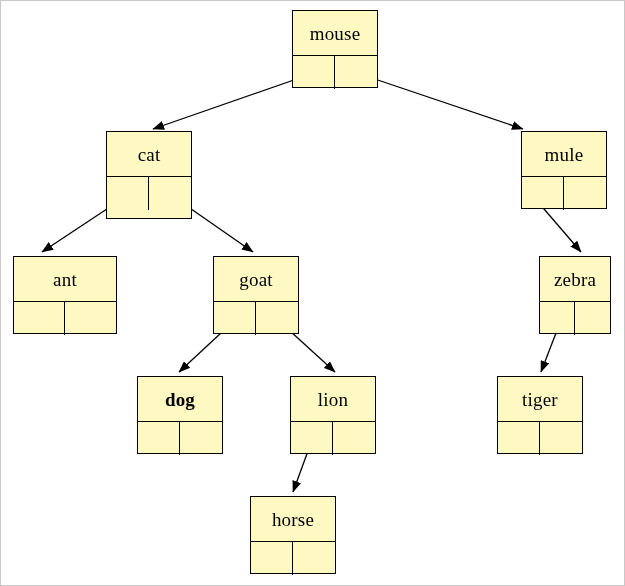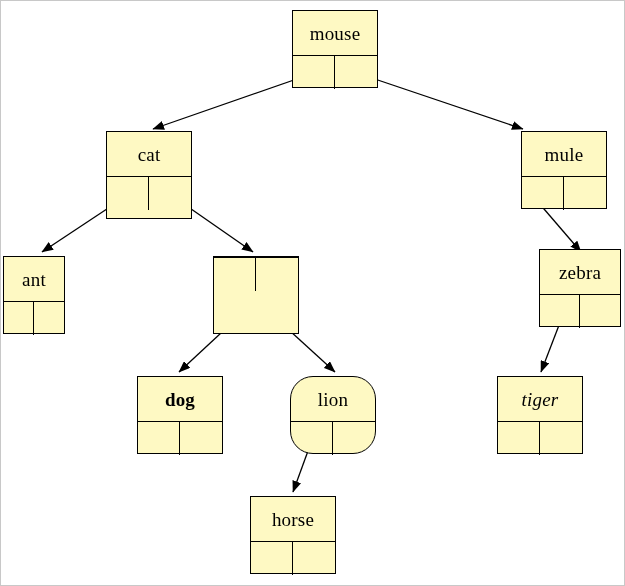--- a/index.html
+++ b/index.html
@@ -96,56 +96,57 @@
           <div class="ptr-cell right-cell"></div>
         </div>
       </div>
       <div class="node" style="left: 477px; top: 130px; width: 86px; height: 78px; margin-left: 43px;">
         <div class="node-label" style="height: 44px;">mule</div>
         <div class="node-ptrs" style="height: 34px;">
           <div class="ptr-cell left-cell"></div>
           <div class="ptr-cell right-cell"></div>
         </div>
       </div>
-      <div class="node" style="left: 2px; top: 255px; width: 62px; height: 78px;">
+      <div class="node" style="left: 12px; top: 255px; width: 104px; height: 78px;">
         <div class="node-label" style="height: 44px;">ant</div>
         <div class="node-ptrs" style="height: 34px;">
           <div class="ptr-cell left-cell"></div>
           <div class="ptr-cell right-cell"></div>
         </div>
       </div>
       <div class="node" style="left: 212px; top: 255px; width: 86px; height: 78px;">
+        <div class="node-label" style="height: 44px;">goat</div>
         <div class="node-ptrs" style="height: 34px;">
           <div class="ptr-cell left-cell"></div>
           <div class="ptr-cell right-cell"></div>
         </div>
       </div>
-      <div class="node" style="left: 538px; top: 248px; width: 82px; height: 78px;">
+      <div class="node" style="left: 538px; top: 255px; width: 72px; height: 78px;">
         <div class="node-label" style="height: 44px;">zebra</div>
         <div class="node-ptrs" style="height: 34px;">
           <div class="ptr-cell left-cell"></div>
           <div class="ptr-cell right-cell"></div>
         </div>
       </div>
       <div class="node" style="left: 136px; top: 375px; width: 86px; height: 78px;">
         <div class="node-label" style="height: 44px; font-weight: bold;">dog</div>
         <div class="node-ptrs" style="height: 34px;">
           <div class="ptr-cell left-cell"></div>
           <div class="ptr-cell right-cell"></div>
         </div>
       </div>
-      <div class="node" style="left: 289px; top: 375px; width: 86px; height: 78px; border-radius: 23px;">
+      <div class="node" style="left: 289px; top: 375px; width: 86px; height: 78px;">
         <div class="node-label" style="height: 44px;">lion</div>
         <div class="node-ptrs" style="height: 34px;">
           <div class="ptr-cell left-cell"></div>
           <div class="ptr-cell right-cell"></div>
         </div>
       </div>
       <div class="node" style="left: 496px; top: 375px; width: 86px; height: 78px;">
-        <div class="node-label" style="height: 44px; font-style: italic;">tiger</div>
+        <div class="node-label" style="height: 44px;">tiger</div>
         <div class="node-ptrs" style="height: 34px;">
           <div class="ptr-cell left-cell"></div>
           <div class="ptr-cell right-cell"></div>
         </div>
       </div>
       <div class="node" style="left: 249px; top: 495px; width: 86px; height: 78px; text-align: right;">
         <div class="node-label" style="height: 44px;">horse</div>
         <div class="node-ptrs" style="height: 34px;">
           <div class="ptr-cell left-cell"></div>
           <div class="ptr-cell right-cell"></div>

